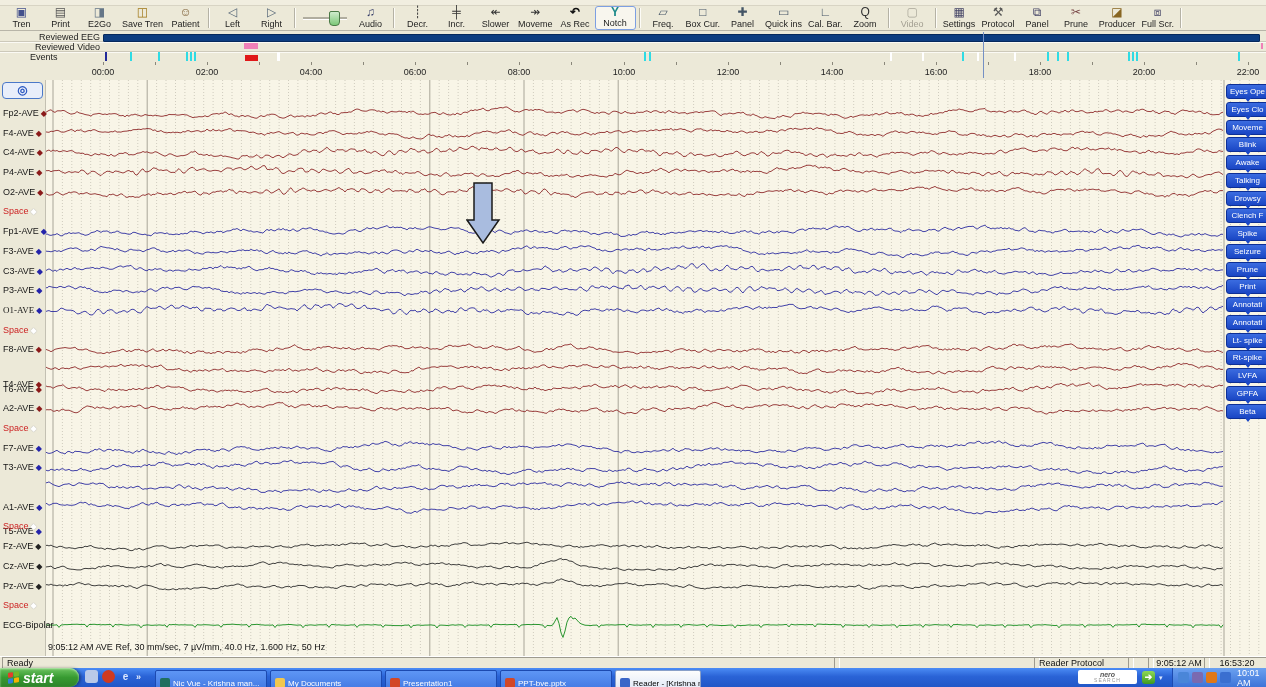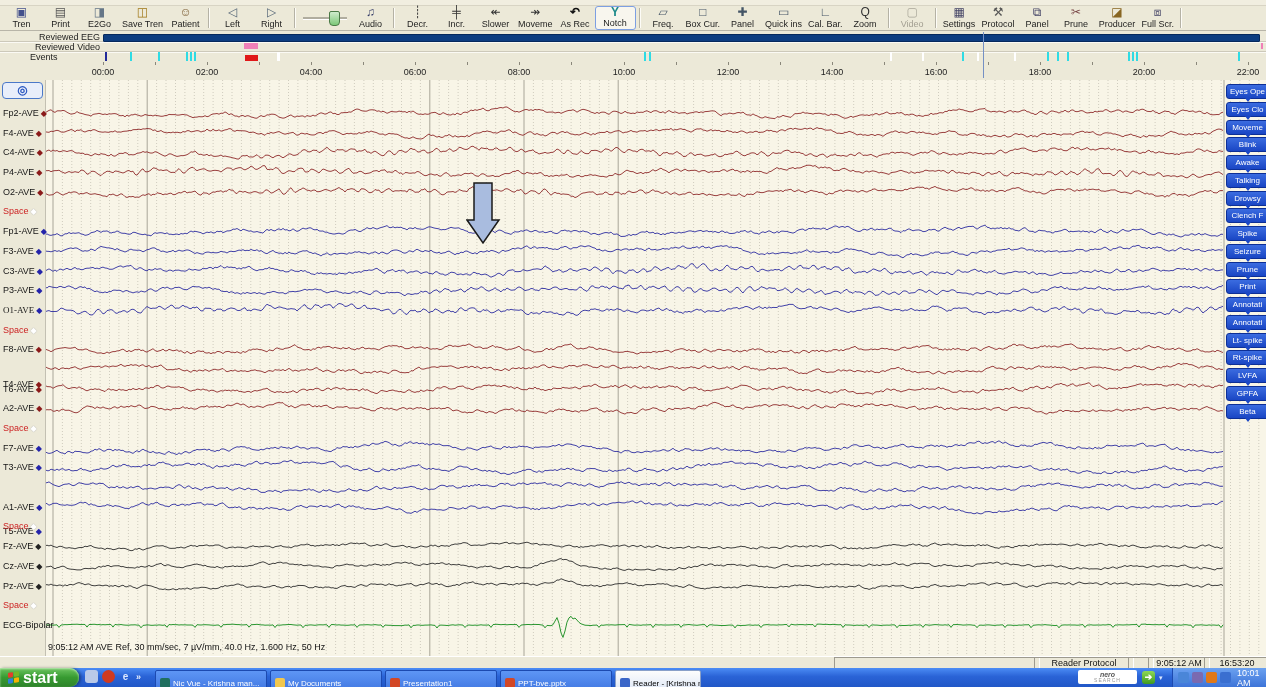--- a/index.html
+++ b/index.html
@@ -50,22 +50,22 @@
   .ebtn::after{content:"";position:absolute;left:45%;bottom:-4px;border-left:3px solid transparent;
         border-right:3px solid transparent;border-top:4px solid #1a46c4;}
   
   .statusbar{position:absolute;top:656px;left:0;right:0;height:12px;background:#ece9d8;border-top:1px solid #fff;}
   .scell{position:absolute;top:0;height:10px;border:1px solid;border-color:#9d9a8e #fff #fff #9d9a8e;
          font-size:9px;line-height:10px;color:#111;padding:0 4px;overflow:hidden;white-space:nowrap;}
   
   .taskbar{position:absolute;top:668px;left:0;right:0;height:19px;
            background:linear-gradient(#4b8cf5,#2a63d6 45%,#2157c7);}
   .startbtn{position:absolute;left:0;top:0;width:79px;height:19px;border-radius:0 9px 9px 0;
-            background:linear-gradient(#6cc460,#379a31 50%,#2d832a);color:#fff;font-weight:bold;
-            font-size:16px;display:flex;align-items:center;gap:4px;padding-left:8px;box-sizing:border-box;
+            background:linear-gradient(#6cc460,#379a31 50%,#2d832a);color:#fff;font-weight:bold;font-style:italic;
+            font-size:14px;display:flex;align-items:center;gap:4px;padding-left:8px;box-sizing:border-box;
             box-shadow:inset 0 1px 2px #b9e8b2, 2px 0 3px rgba(0,0,0,.35);}
   .winflag{width:11px;height:11px;display:grid;grid-template-columns:1fr 1fr;grid-template-rows:1fr 1fr;gap:1px;transform:skewY(-8deg);}
   .winflag span{border-radius:1px;}
   .qlaunch{position:absolute;left:85px;top:2px;display:flex;gap:4px;align-items:center;}
   .qicon{width:13px;height:13px;border-radius:3px;font-size:10px;font-weight:bold;line-height:13px;text-align:center;color:#fff;}
   .chev{color:#e8f0ff;font-size:9px;font-weight:bold;}
   .taskbtn{position:absolute;top:2px;height:15px;border-radius:2px;background:linear-gradient(#5e96f5,#3a70dd);
            border:1px solid #1c4ab0;color:#fff;font-size:8px;display:flex;align-items:center;gap:3px;
            padding:12px 4px;box-sizing:border-box;overflow:hidden;white-space:nowrap;}
   .taskbtn.active{background:linear-gradient(#fdfdfd,#d7e2f4);color:#000;border-color:#8aa0c8;}
@@ -500,22 +500,23 @@
           <div class="chlabel" style="top: 461px;"><span>Fz-AVE</span><span class="dm" style="color: rgb(34, 34, 34);">◆</span></div>
           <div class="chlabel" style="top: 481px;"><span>Cz-AVE</span><span class="dm" style="color: rgb(34, 34, 34);">◆</span></div>
           <div class="chlabel" style="top: 501px;"><span>Pz-AVE</span><span class="dm" style="color: rgb(34, 34, 34);">◆</span></div>
           <div class="chlabel space" style="top: 520px;"><span>Space</span><span class="dm" style="color: rgb(255, 255, 255); text-shadow: rgb(153, 153, 153) 0px 0px 1px;">◆</span></div>
           <div class="chlabel" style="top: 540px;"><span>ECG-Bipolar</span></div>
         </div>
     </div>
   </div>
 
   <div class="statusbar">
+    <div class="scell" style="left:2px;width:828px">Ready</div>
     <div class="scell" style="left:834px;width:196px"></div>
-    <div class="scell" style="left:1034px;width:90px;text-align:center">Reader Protocol</div>
+    <div class="scell" style="left:1034px;width:90px;">Reader Protocol</div>
     <div class="scell" style="left:1128px;width:16px"></div>
     <div class="scell" style="left:1148px;width:52px;text-align:center">9:05:12 AM</div>
     <div class="scell" style="left:1204px;width:56px;text-align:center">16:53:20</div>
   </div>
 
   <div class="taskbar">
     <div class="startbtn">
       <span class="winflag">
         <span style="background:#e33e2b"></span>
           <span style="background:#73b829"></span>

